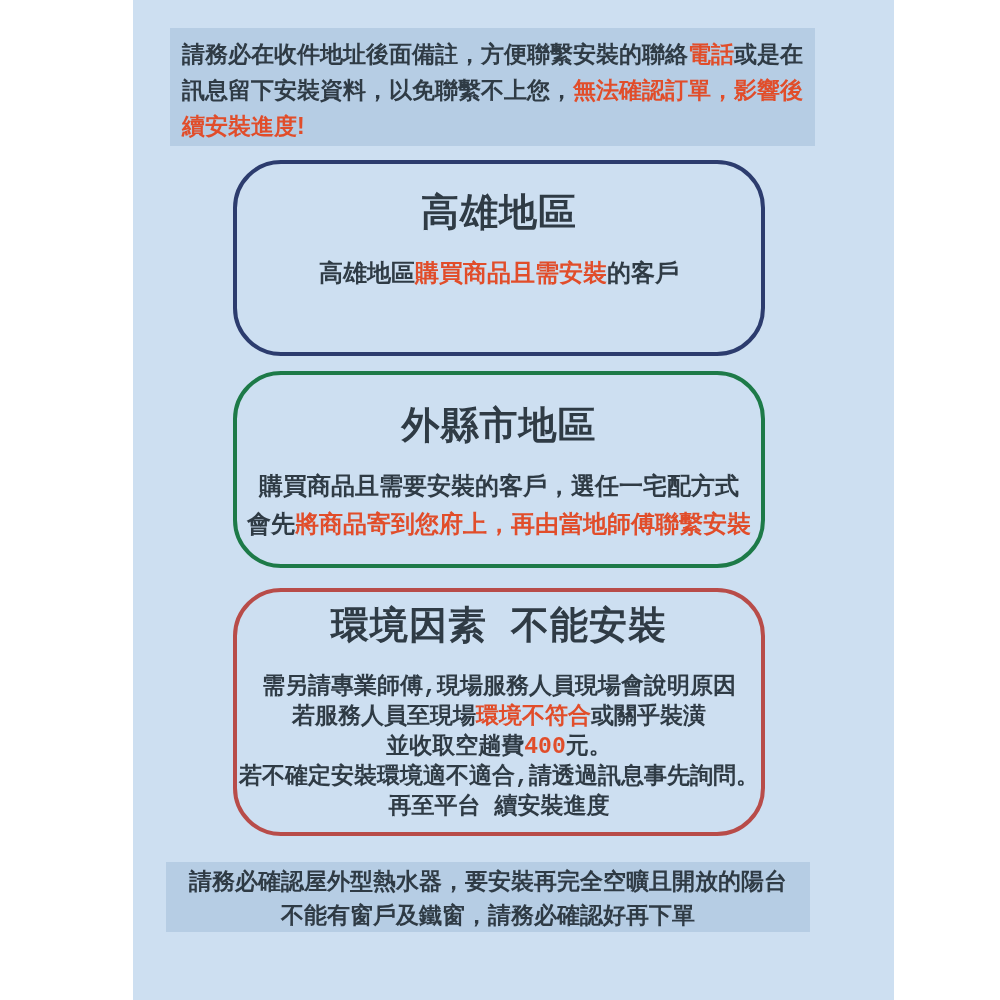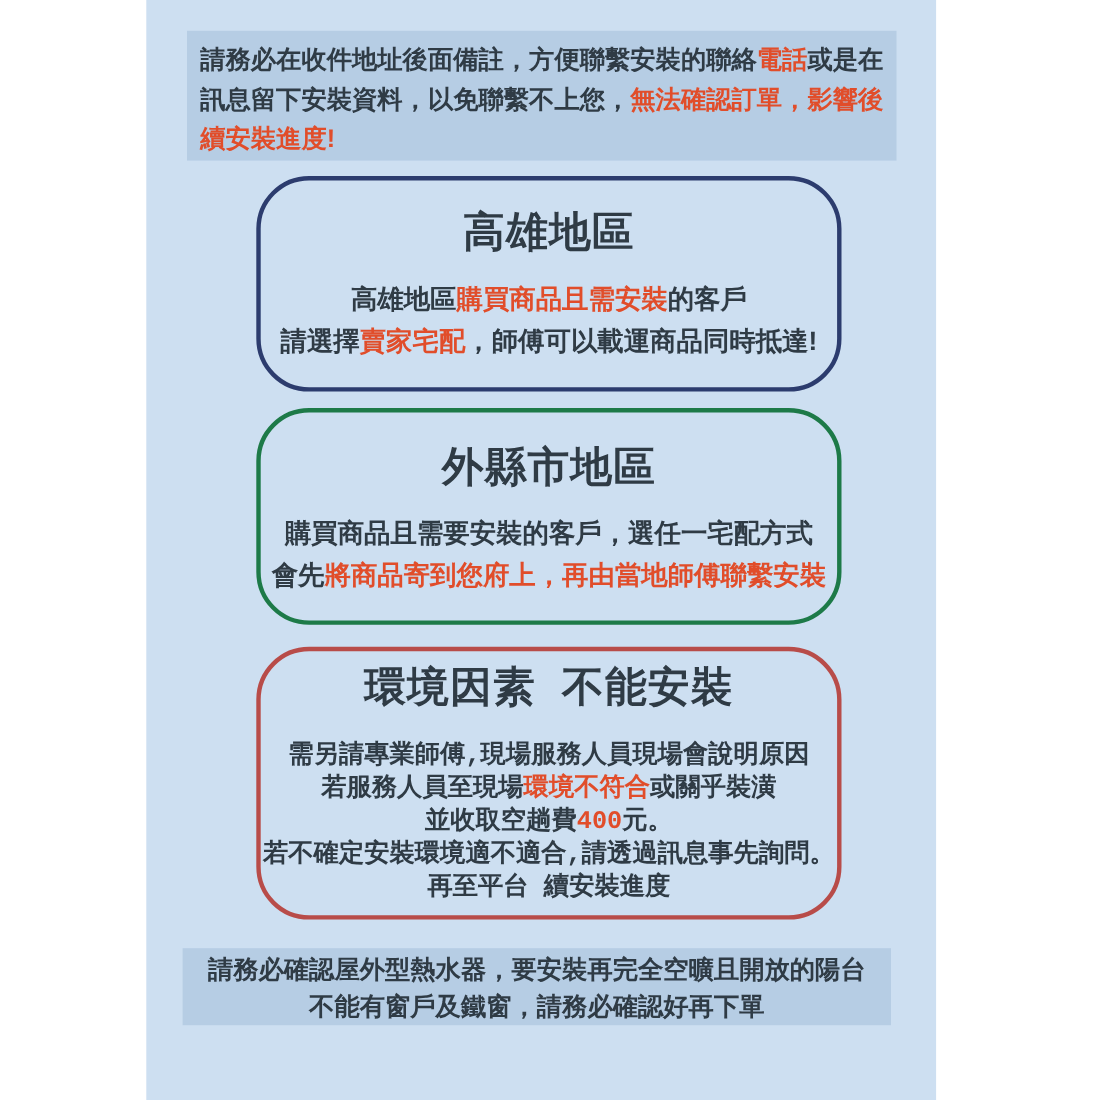--- a/index.html
+++ b/index.html
@@ -11,20 +11,21 @@
     height: 1000px;
     background: #ffffff;
     overflow: hidden;
   }
 
   .page {
     position: absolute;
     left: 133px; top: 0;
     width: 718px; height: 1000px;
     background: var(--page-bg, #cddff1);
+    padding-left: 43px;
   }
 
   .note {
     position: absolute;
     box-sizing: border-box;
     background: var(--note-bg, #b6cde4);
     color: var(--ink, #2f3b45);
     font-weight: 600;
   }
 
@@ -90,21 +91,20 @@
     <div class="note top-note">
       <p class="line"><span>請務必在收件地址後面備註，方便聯繫安裝的聯絡</span><span class="red">電話</span><span>或是在</span></p>
       <p class="line"><span>訊息留下安裝資料，以免聯繫不上您，</span><span class="red">無法確認訂單，影響後</span></p>
       <p class="line"><span class="red">續安裝進度!</span></p>
     </div>
 
     <div class="region-box box-kaohsiung" style="border-color: rgb(44, 60, 110);">
       <h2 class="box-title">高雄地區</h2>
       <div class="box-body">
         <p class="line"><span>高雄地區</span><span class="red">購買商品且需安裝</span><span>的客戶</span></p>
-        <p class="line"><span>請選擇</span><span class="red">賣家宅配</span><span>，師傅可以載運商品同時抵達!</span></p>
       </div>
     </div>
 
     <div class="region-box box-counties" style="border-color: rgb(29, 122, 72);">
       <h2 class="box-title">外縣市地區</h2>
       <div class="box-body">
         <p class="line"><span>購買商品且需要安裝的客戶，選任一宅配方式</span></p>
         <p class="line"><span>會先</span><span class="red">將商品寄到您府上，再由當地師傅聯繫安裝</span></p>
       </div>
     </div>

